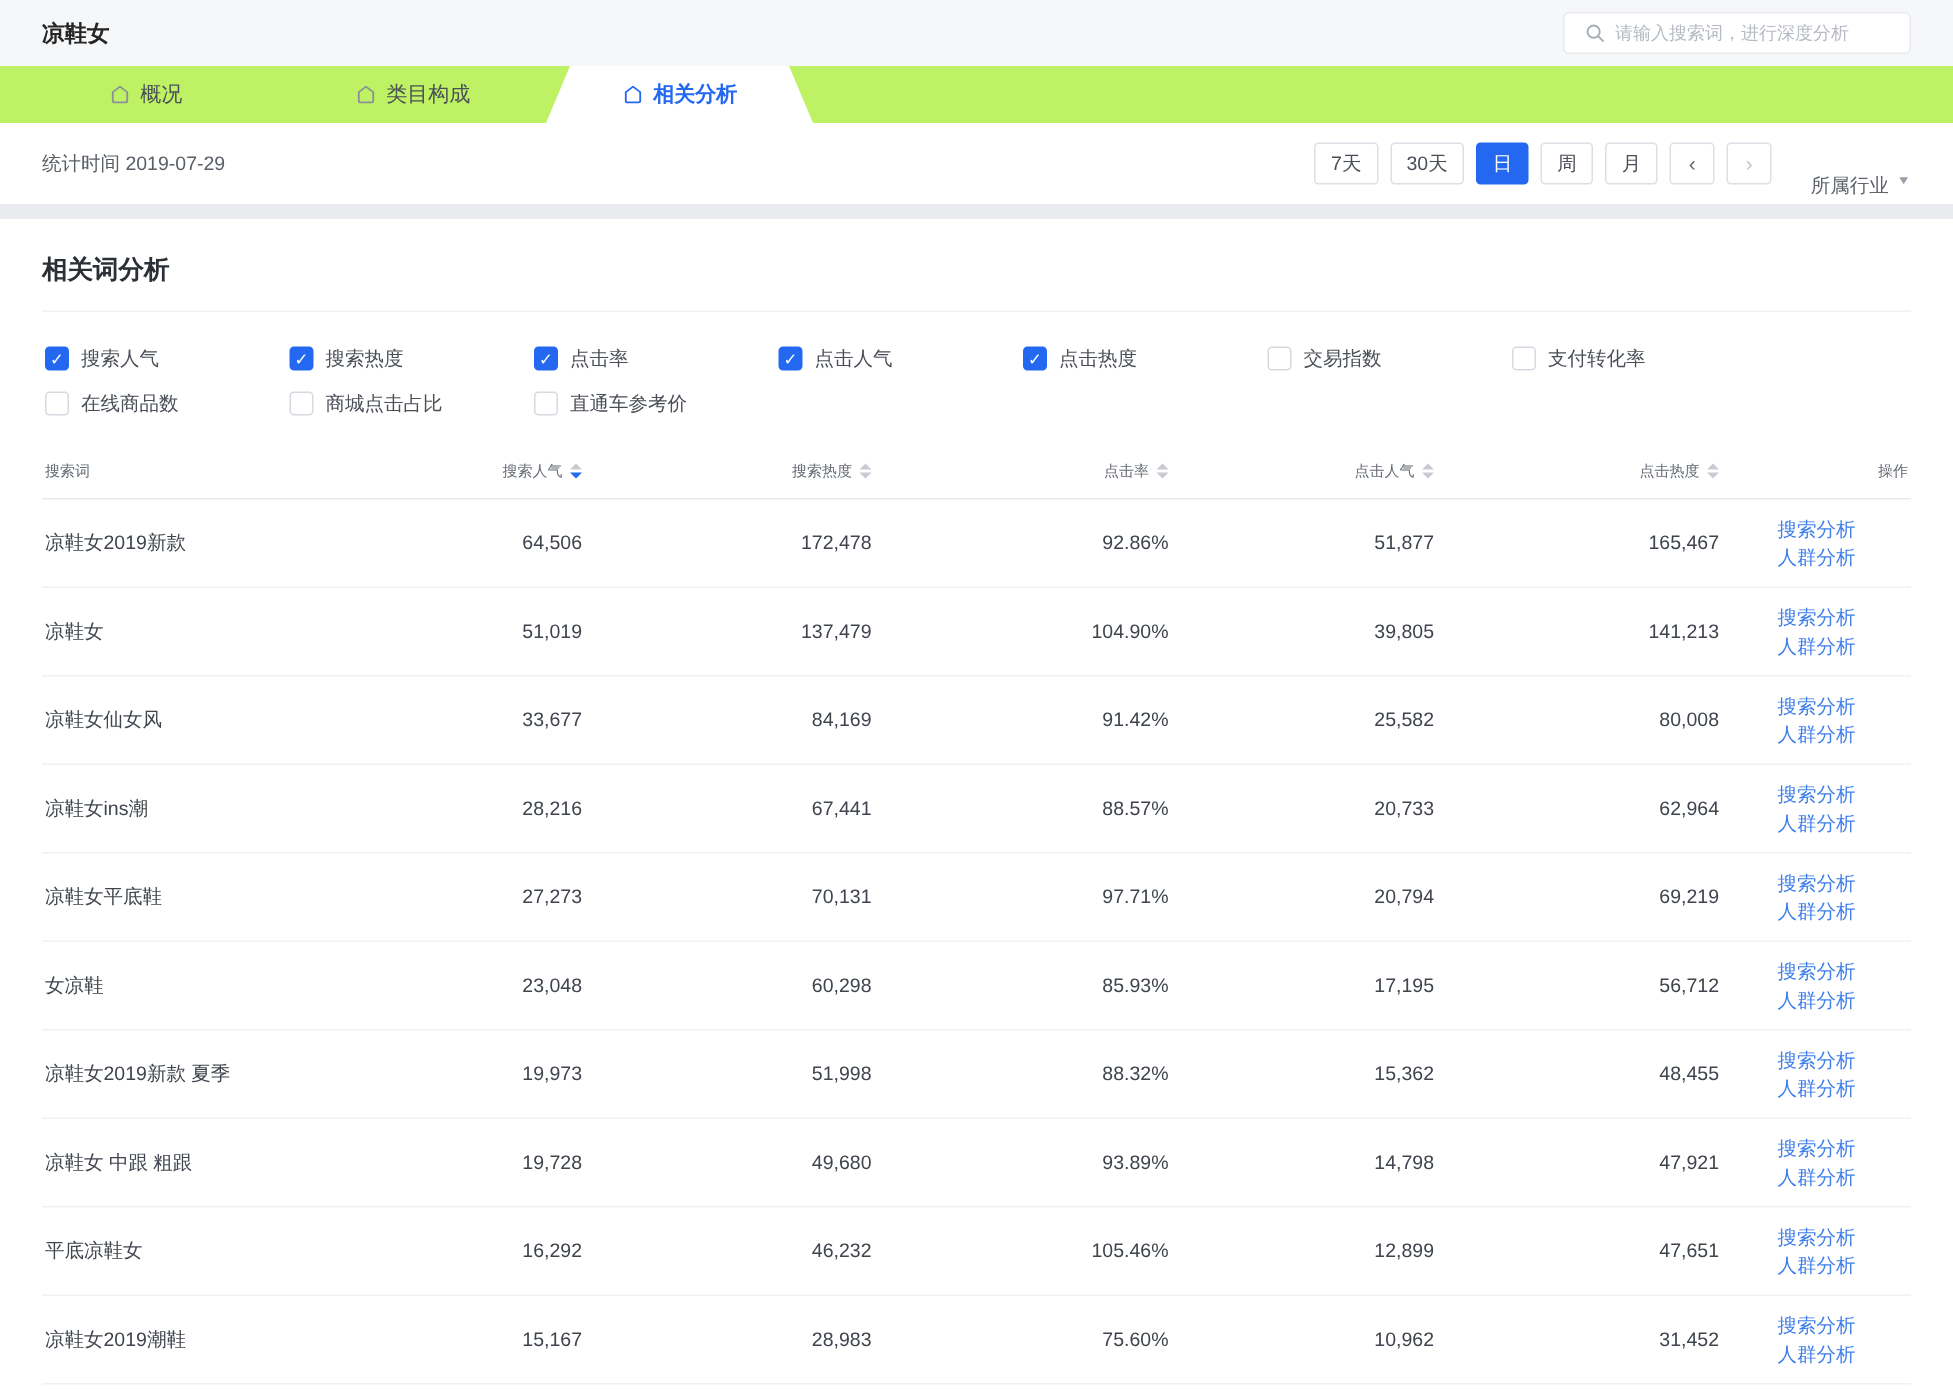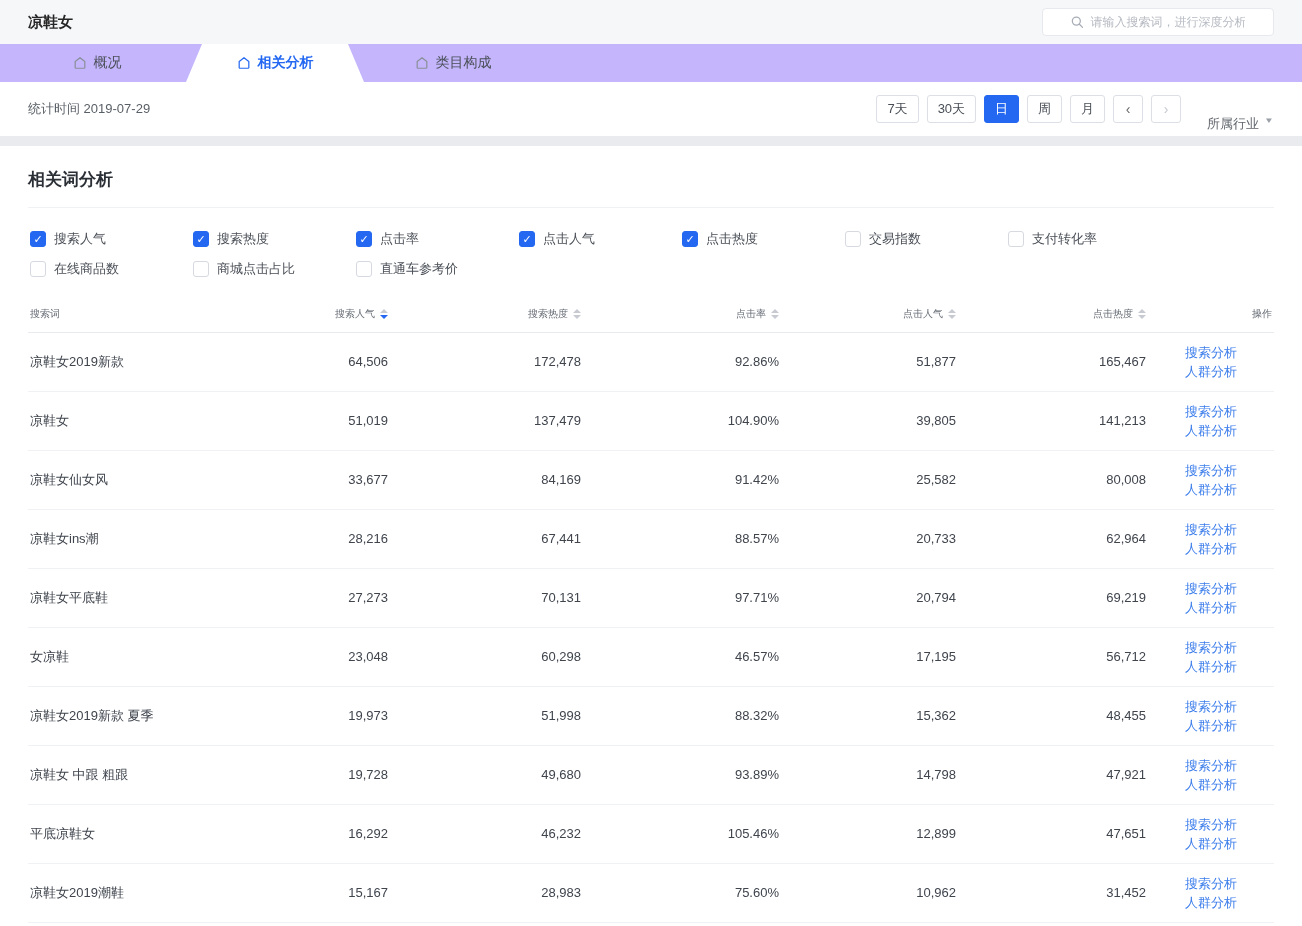--- a/index.html
+++ b/index.html
@@ -2,26 +2,26 @@
 <html><head>
 <meta charset="utf-8">
 <style>
   * { margin:0; padding:0; box-sizing:border-box; }
   html,body { width:1302px; height:926px; overflow:hidden; }
   body { font-family:"Liberation Sans","DejaVu Sans",sans-serif; background:#ffffff; color:#333; }
 
   
   .topbar { background:#f6f7f9; height:44px; display:flex; align-items:center; justify-content:space-between; padding:0 28px; }
   .page-title { font-size:15px; font-weight:bold; color:#262626; }
-  .searchbox { width:232px; height:28px; background:#ffffff; border:1px solid #e7e9ee; border-radius:4px; display:flex; align-items:center; padding:0 28px; gap:7px; }
+  .searchbox { width:232px; height:28px; background:#ffffff; border:1px solid #e7e9ee; border-radius:4px; display:flex; align-items:center; padding:0 14px; gap:7px; }
   .searchbox input { border:none; outline:none; background:transparent; font-size:12px; color:#333; width:100%; font-family:inherit; }
   .searchbox input::placeholder { color:#b6bac2; }
 
   
-  .nav-strip { background:#c4b5fd; height:38px; display:flex; align-items:flex-end; padding-left:8px; }
+  .nav-strip { background:#bef264; height:38px; display:flex; align-items:flex-end; padding-left:8px; }
   .nav-tab { width:178px; height:38px; display:flex; align-items:center; justify-content:center; gap:7px; font-size:14px; color:#4a4f57; cursor:pointer; }
   .nav-tab.active { background:#ffffff; color:#2468f2; clip-path:polygon(16px 0, calc(100% - 16px) 0, 100% 100%, 0 100%); font-weight:bold; }
   .nav-tab .ticon { display:flex; }
 
   
   .stats-bar { background:#ffffff; height:54px; display:flex; align-items:center; justify-content:space-between; padding:12px 28px; }
   .stat-time { font-size:13px; color:#595f66; }
   .controls { display:flex; align-items:center; gap:8px; }
   .btn { min-width:30px; height:28px; padding:0 10px; background:#fff; border:1px solid #dcdfe5; border-radius:3px; font-size:13px; color:#4a4f57; display:flex; align-items:center; justify-content:center; cursor:pointer; font-family:inherit; }
   .btn.active { background:#2468f2; border-color:#2468f2; color:#fff; }
@@ -76,35 +76,35 @@
 
 <div class="nav-strip">
     <div class="nav-tab">
       <span class="ticon">
         <svg width="14" height="14" viewBox="0 0 16 16" fill="none">
           <path d="M8 2 L13.5 6.2 V13 a1 1 0 0 1 -1 1 H3.5 a1 1 0 0 1 -1 -1 V6.2 Z" stroke="#8a9099" stroke-width="1.4" stroke-linejoin="round"></path>
         </svg>
       </span>
       <span>概况</span>
     </div>
+    <div class="nav-tab">
+      <span class="ticon">
+        <svg width="14" height="14" viewBox="0 0 16 16" fill="none">
+          <path d="M8 2 L13.5 6.2 V13 a1 1 0 0 1 -1 1 H3.5 a1 1 0 0 1 -1 -1 V6.2 Z" stroke="#8a9099" stroke-width="1.4" stroke-linejoin="round"></path>
+        </svg>
+      </span>
+      <span>类目构成</span>
+    </div>
     <div class="nav-tab active">
       <span class="ticon">
         <svg width="14" height="14" viewBox="0 0 16 16" fill="none">
           <path d="M8 2 L13.5 6.2 V13 a1 1 0 0 1 -1 1 H3.5 a1 1 0 0 1 -1 -1 V6.2 Z" stroke="#2468f2" stroke-width="1.4" stroke-linejoin="round"></path>
         </svg>
       </span>
       <span>相关分析</span>
-    </div>
-    <div class="nav-tab">
-      <span class="ticon">
-        <svg width="14" height="14" viewBox="0 0 16 16" fill="none">
-          <path d="M8 2 L13.5 6.2 V13 a1 1 0 0 1 -1 1 H3.5 a1 1 0 0 1 -1 -1 V6.2 Z" stroke="#8a9099" stroke-width="1.4" stroke-linejoin="round"></path>
-        </svg>
-      </span>
-      <span>类目构成</span>
     </div>
   </div>
 
 <div class="stats-bar">
   <div class="stat-time">统计时间 2019-07-29</div>
   <div class="controls">
     <span style="display:flex;gap:8px;align-items:center;">
         <button class="btn">7天</button>
         <button class="btn">30天</button>
         <button class="btn active">日</button>
@@ -264,21 +264,21 @@
           <td>69,219</td>
           <td>
             <a class="op-link">搜索分析</a>
             <a class="op-link">人群分析</a>
           </td>
         </tr>
         <tr>
           <td class="kw">女凉鞋</td>
           <td>23,048</td>
           <td>60,298</td>
-          <td>46.57%</td>
+          <td>85.93%</td>
           <td>17,195</td>
           <td>56,712</td>
           <td>
             <a class="op-link">搜索分析</a>
             <a class="op-link">人群分析</a>
           </td>
         </tr>
         <tr>
           <td class="kw">凉鞋女2019新款 夏季</td>
           <td>19,973</td>

